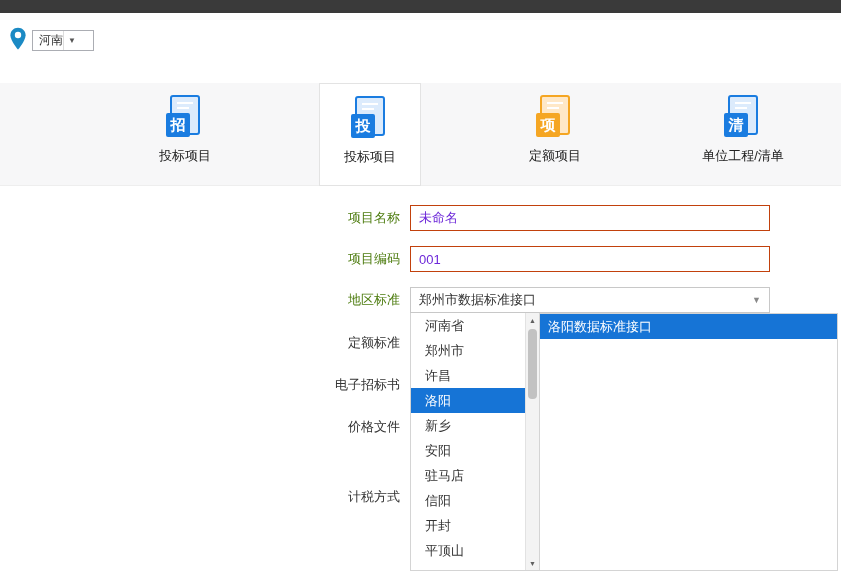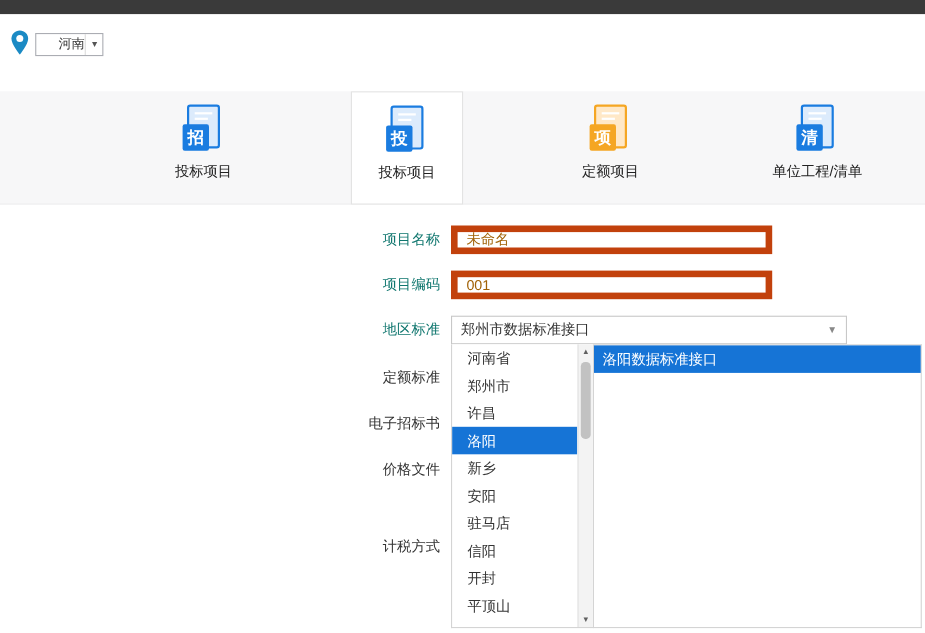--- a/index.html
+++ b/index.html
@@ -17,21 +17,21 @@
     position:absolute; left:0; top:0; width:841px; height:13px;
     background:#3a3a3a;
   }
 
   
   .location-row { position:absolute; left:0; top:13px; width:841px; height:70px; background:#fff; }
   .pin { position:absolute; left:8px; top:14px; width:20px; height:24px; }
   .loc-select {
     position:absolute; left:32px; top:17px; width:62px; height:21px;
     border:1px solid #abadb3; background:#fff;
-    display:flex; align-items:center; justify-content:flex-end;
+    display:flex; align-items:center; justify-content:flex-start;
     font-size:12px; padding:0 3px 0 6px; cursor:default;
   }
   .loc-select .caret { font-size:8px; color:#555; border-left:1px solid #ddd; padding-left:4px; height:100%; display:flex; align-items:center; }
 
   
   .tab-band {
     position:absolute; left:0; top:83px; width:841px; height:103px;
     background:#f7f7f8; border-bottom:1px solid #eee;
   }
   .tab {
@@ -54,26 +54,26 @@
     background:#1a7ce0; color:#fff; font-size:15px; font-weight:bold;
     display:flex; align-items:center; justify-content:center; border-radius:2px;
   }
   .doc-icon.orange .doc-body { background:#ffe8c7; border-color:#f5a623; }
   .doc-icon.orange .char-box { background:#f5a623; }
 
   
   .form-row { position:absolute; height:26px; }
   .form-label {
     position:absolute; right:441px; top:0; height:26px; line-height:26px;
-    font-size:13px; color:#0f766e; white-space:nowrap;
+    font-size:13px; color:#4d7c0f; white-space:nowrap;
   }
   .form-input {
-    position:absolute; left:410px; top:0; width:292px; height:26px;
-    border:6px solid #c2410c; background:#fff; font-size:13px;
-    padding:0 8px; font-family:"Liberation Sans",sans-serif; color:#a16207;
+    position:absolute; left:410px; top:0; width:360px; height:26px;
+    border:1px solid #c2410c; background:#fff; font-size:13px;
+    padding:0 8px; font-family:"Liberation Sans",sans-serif; color:#6d28d9;
   }
   .form-select {
     position:absolute; left:410px; top:0; width:360px; height:26px;
     border:1px solid #c8c8c8; background:#fff; font-size:13px;
     display:flex; align-items:center; justify-content:space-between;
     padding:0 8px; cursor:pointer;
   }
   .form-select .caret { font-size:9px; color:#888; }
   .covered-label {
     position:absolute; right:441px; height:26px; line-height:26px;

